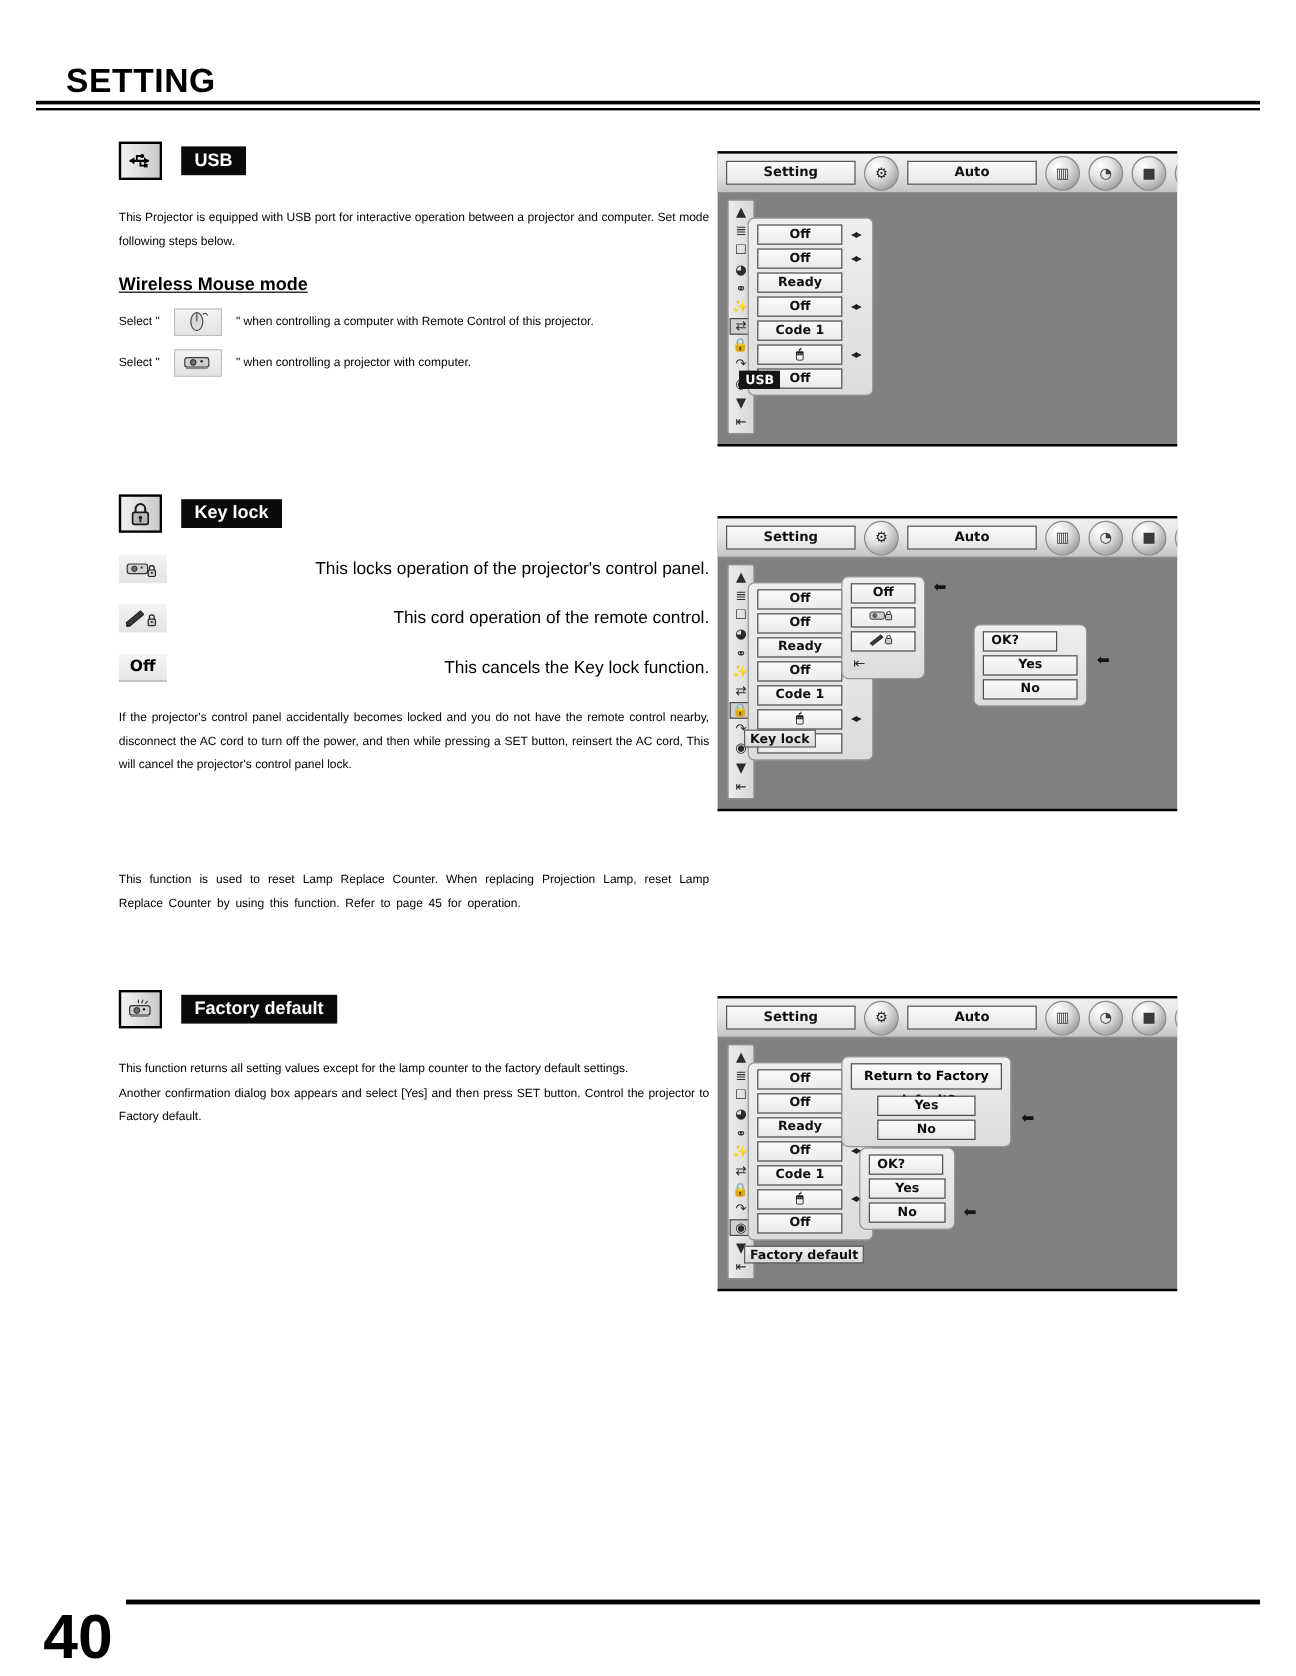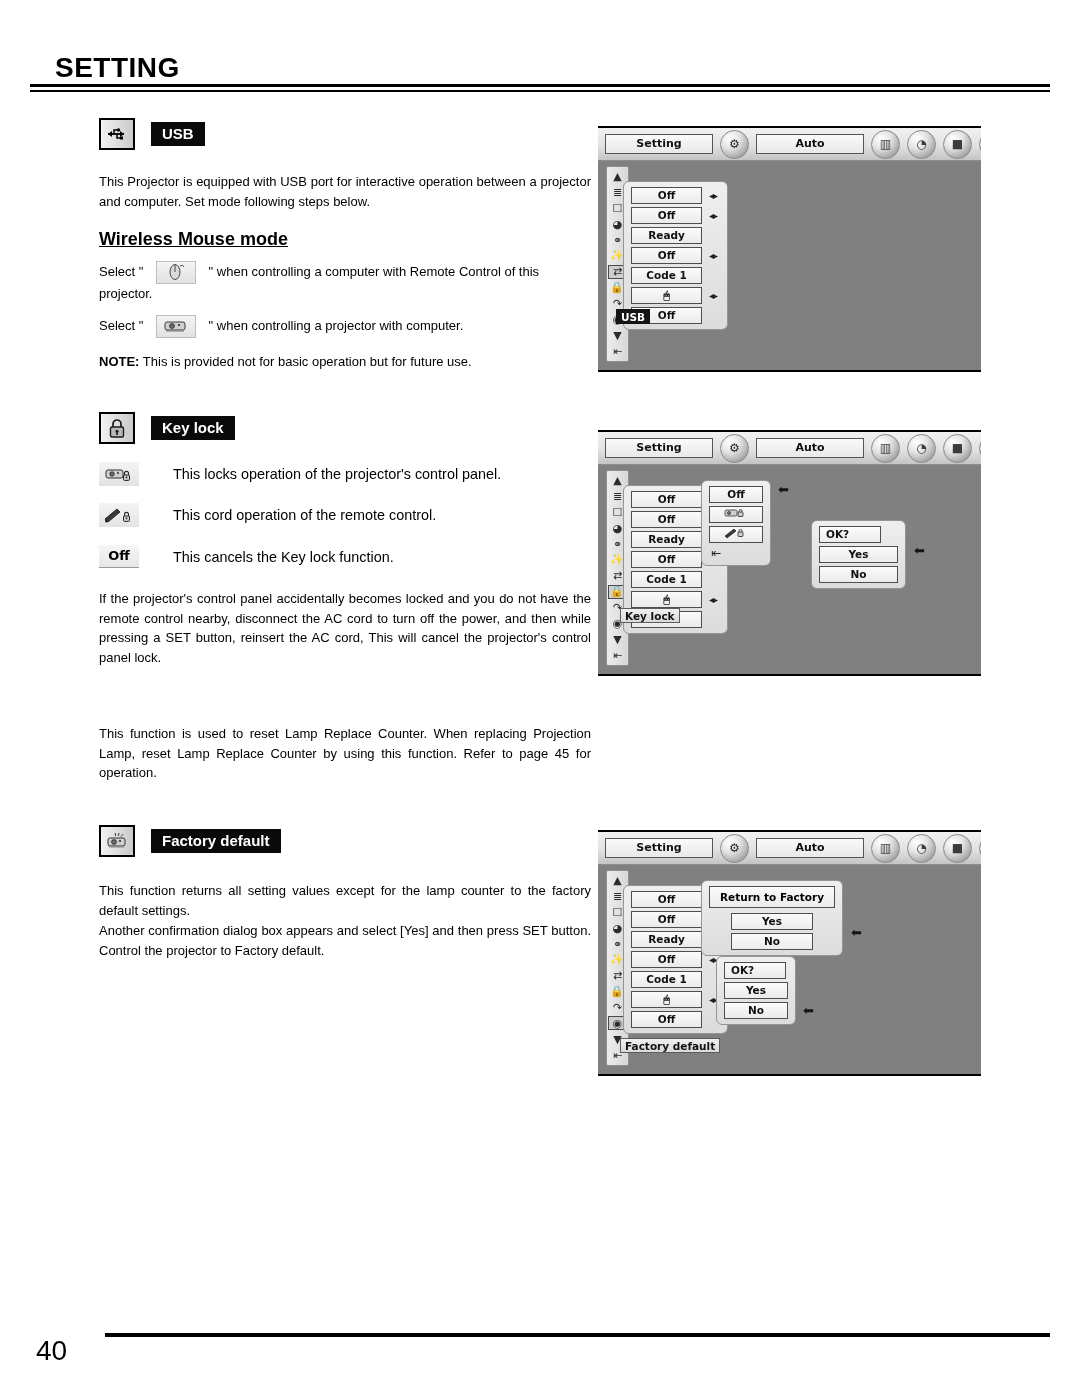--- a/index.html
+++ b/index.html
@@ -13,27 +13,27 @@
   
   .page-title{
     position:absolute;left:55px;top:52px;
     font-size:28px;font-weight:bold;letter-spacing:.5px;
   }
   .rule-top{position:absolute;left:30px;top:84px;width:1020px;height:3px;background:#000;}
   .rule-top2{position:absolute;left:30px;top:90px;width:1020px;height:2px;background:#000;}
 
   
   .rule-bot{position:absolute;left:105px;top:1333px;width:945px;height:4px;background:#000;}
-  .page-num{position:absolute;left:36px;top:1335px;font-size:28px;font-weight:normal;}
+  .page-num{position:absolute;left:36px;top:1335px;font-size:52px;font-weight:bold;}
 
   
   .col{position:absolute;left:99px;width:492px;}
-  p.body{font-size:13px;line-height:19.5px;margin:0;text-align:justify;}
+  p.body{font-size:10px;line-height:19.5px;margin:0;text-align:justify;}
   p.body.nj{text-align:left;}
-  .subhead{font-size:18px;font-weight:bold;text-decoration:underline;margin:0;}
+  .subhead{font-size:15px;font-weight:bold;text-decoration:underline;margin:0;}
   .b{font-weight:bold;}
 
   
   .sec-head{display:flex;align-items:center;gap:16px;}
   .sec-icon{
     width:36px;height:32px;border:2px solid #000;
     background:linear-gradient(90deg,#f2f2f2 0%,#dcdcdc 55%,#c9c9c9 100%);
     display:flex;align-items:center;justify-content:center;box-sizing:border-box;
   }
   .sec-label{
@@ -47,21 +47,21 @@
     background:linear-gradient(180deg,#f4f4f4,#e2e2e2);
     border:1px solid #bdbdbd;
   }
   .chip-lg{width:38px;height:21px;}
   .chip-off{
     width:40px;height:22px;line-height:21px;text-align:center;
     font-size:13px;font-weight:bold;font-family:"DejaVu Sans", sans-serif;
     background:linear-gradient(180deg,#f6f6f6,#e6e6e6);border:none;
     border-bottom:1px solid #9a9a9a;
   }
-  .keylock-row{display:flex;align-items:center;gap:0;margin:0;}
+  .keylock-row{display:flex;align-items:center;gap:0;margin:0;justify-content:space-between;}
   .keylock-row .ktxt{font-size:14.4px;margin-left:34px;}
   .kicon{width:40px;height:24px;display:flex;align-items:center;justify-content:center;
          background:linear-gradient(180deg,#f4f4f4,#e3e3e3);}
 
   
   .osd{
     position:absolute;background:#808080;
     border-top:2px solid #000;border-bottom:2px solid #000;
     overflow:hidden;box-sizing:border-box;
     font-family:"DejaVu Sans", sans-serif;
@@ -185,23 +185,20 @@
         <svg width="36" height="19" viewBox="0 0 36 19" aria-hidden="true">
           <rect x="8" y="6" width="20" height="8" rx="2" fill="#cfcfcf" stroke="#3d3d3d" stroke-width="1"></rect>
           <circle cx="15" cy="10" r="2.4" fill="#6d6d6d" stroke="#1f1f1f" stroke-width="0.8"></circle>
           <circle cx="22" cy="9" r="1" fill="#1f1f1f"></circle>
           <rect x="9" y="14" width="18" height="1.6" fill="#8a8a8a"></rect>
         </svg>
       </span>
       <span>" when controlling a projector with computer.</span>
     </p>
 
-    <p class="body nj" style="margin-top:14px;">
-      <span class="b">NOTE:</span><span> This is provided not for basic operation but for future use.</span>
-    </p>
   </div>
 
   <div class="col" style="top:412px;">
     <div class="sec-head">
       <div class="sec-icon">
         <svg width="20" height="22" viewBox="0 0 20 22" aria-hidden="true">
           <path d="M6 10 V7 a4 4 0 0 1 8 0 V10" stroke="#1a1a1a" stroke-width="1.7" fill="none"></path>
           <rect x="3.5" y="10" width="13" height="10" rx="1.5" fill="#b9b9b9" stroke="#1a1a1a" stroke-width="1.4"></rect>
           <circle cx="10" cy="14.2" r="1.5" fill="#1a1a1a"></circle>
           <rect x="9.2" y="14.5" width="1.6" height="3.6" fill="#1a1a1a"></rect>

